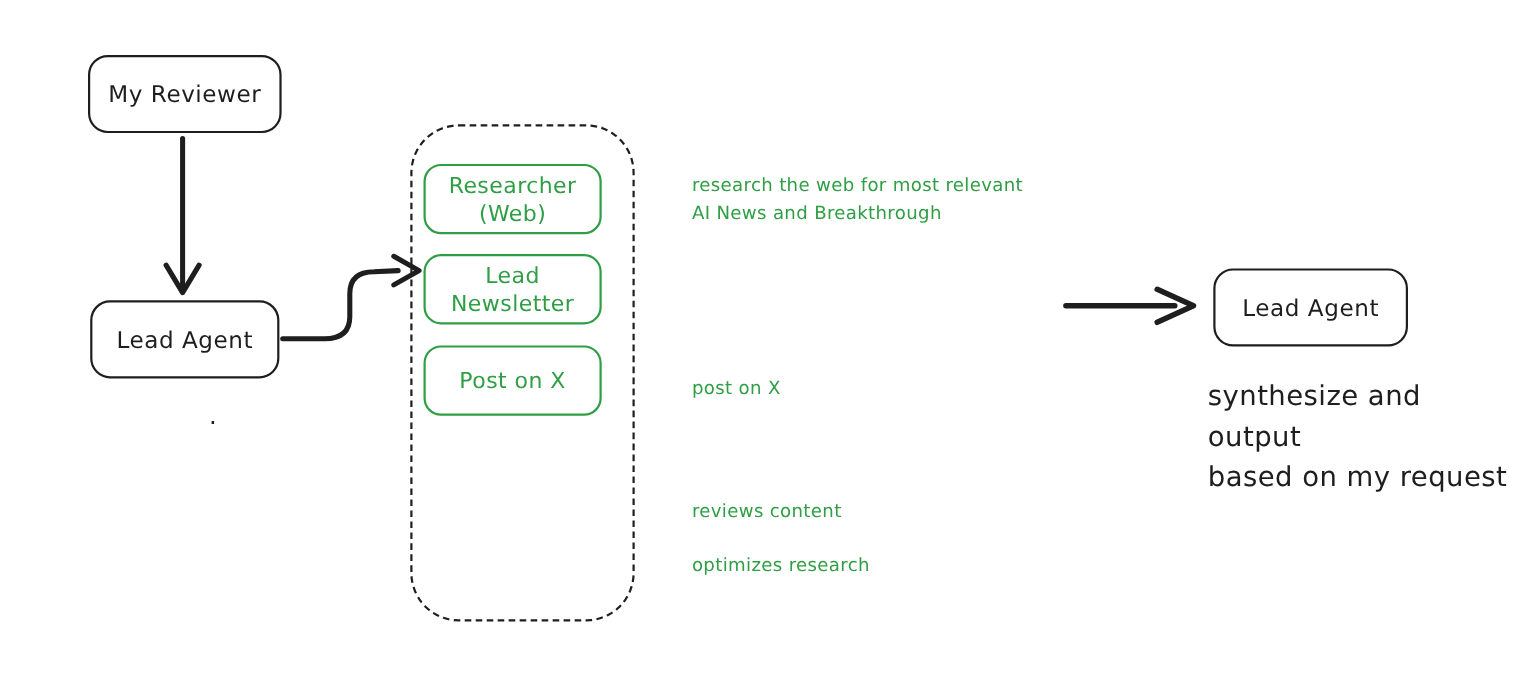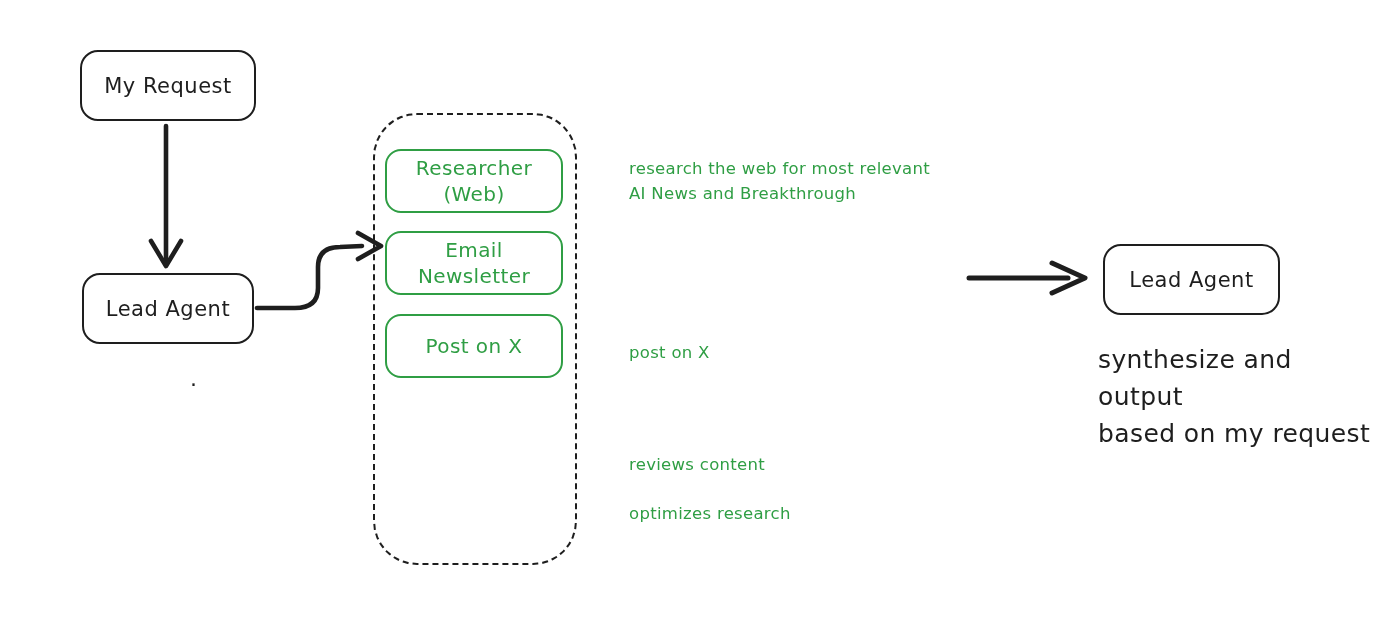--- a/index.html
+++ b/index.html
@@ -58,21 +58,21 @@
     position:absolute;
     left:373px;top:113px;
     width:204px;height:452px;
     border:2.2px dashed var(--ink);
     border-radius:44px;
     background:transparent;
   }
   .agent-box{
     position:absolute;
     left:385px;
-    width:178px;
+    width:162px;
     height:64px;
     border:2.4px solid var(--green);
     border-radius:16px;
     background:var(--bg);
     display:flex;
     align-items:center;
     justify-content:center;
     text-align:center;
     color:var(--green);
     font-size:20px;
@@ -126,37 +126,37 @@
       <path class="arrow" d="M358 233 L381 246 L358 259"></path>
     </g>
 
     <g>
       <path class="arrow" style="stroke-width:5" d="M969 278 L1068 278"></path>
       <path class="arrow" style="stroke-width:5" d="M1052 263 L1085 278 L1052 293"></path>
     </g>
   </svg>
 
   <div class="node node-my-request">
-    <span>My Request</span>
+    <span>My Reviewer</span>
   </div>
 
   <div class="node node-lead-agent-left">
     <span>Lead Agent</span>
   </div>
 
   <div class="stray-dot">.</div>
 
   <div class="dashed-group"></div>
 
   <div class="agent-box r0">
     <span>Researcher
 (Web)</span>
   </div>
   <div class="agent-box r1">
-    <span>Email
+    <span>Lead
 Newsletter</span>
   </div>
   <div class="agent-box r2">
     <span>Post on X</span>
   </div>
 
   <div class="agent-desc d0">research the web for most relevant
 AI News and Breakthrough</div>
   <div class="agent-desc d2">post on X</div>
   <div class="agent-desc d3">reviews content</div>

